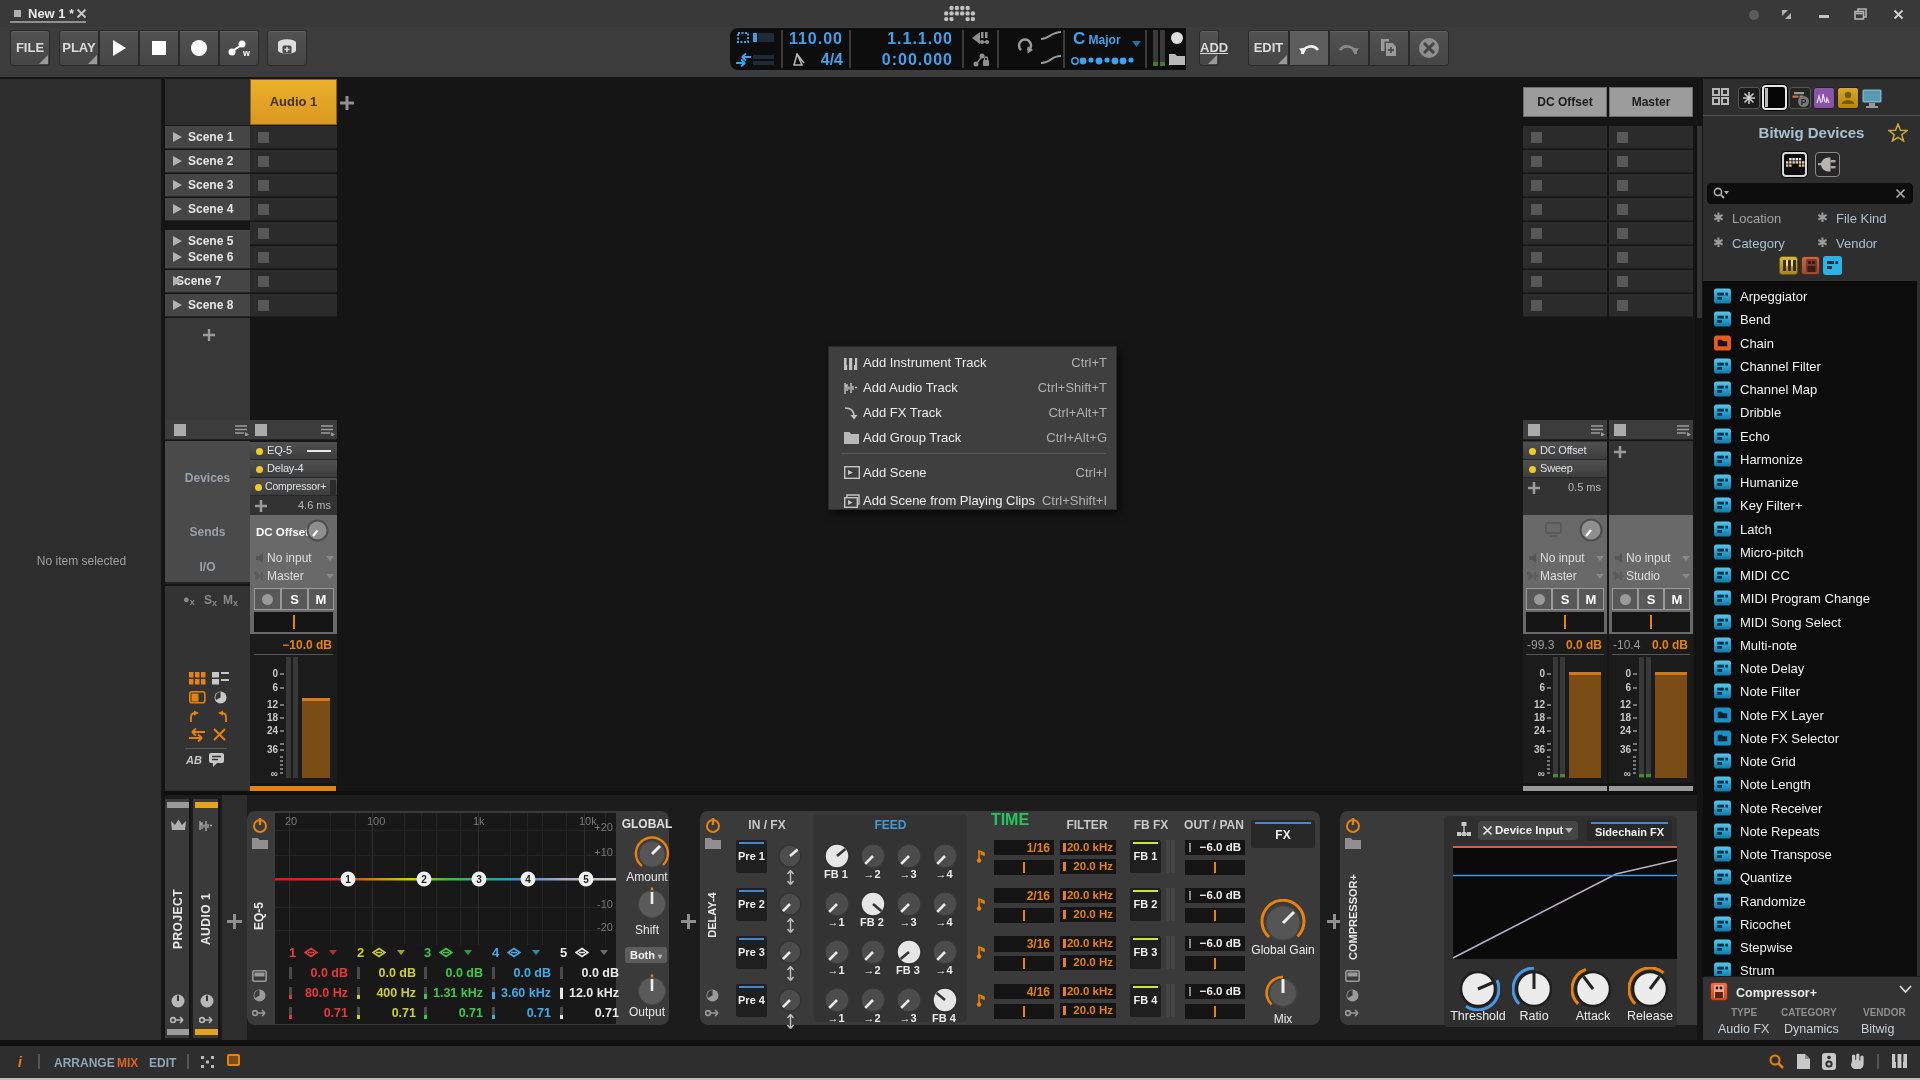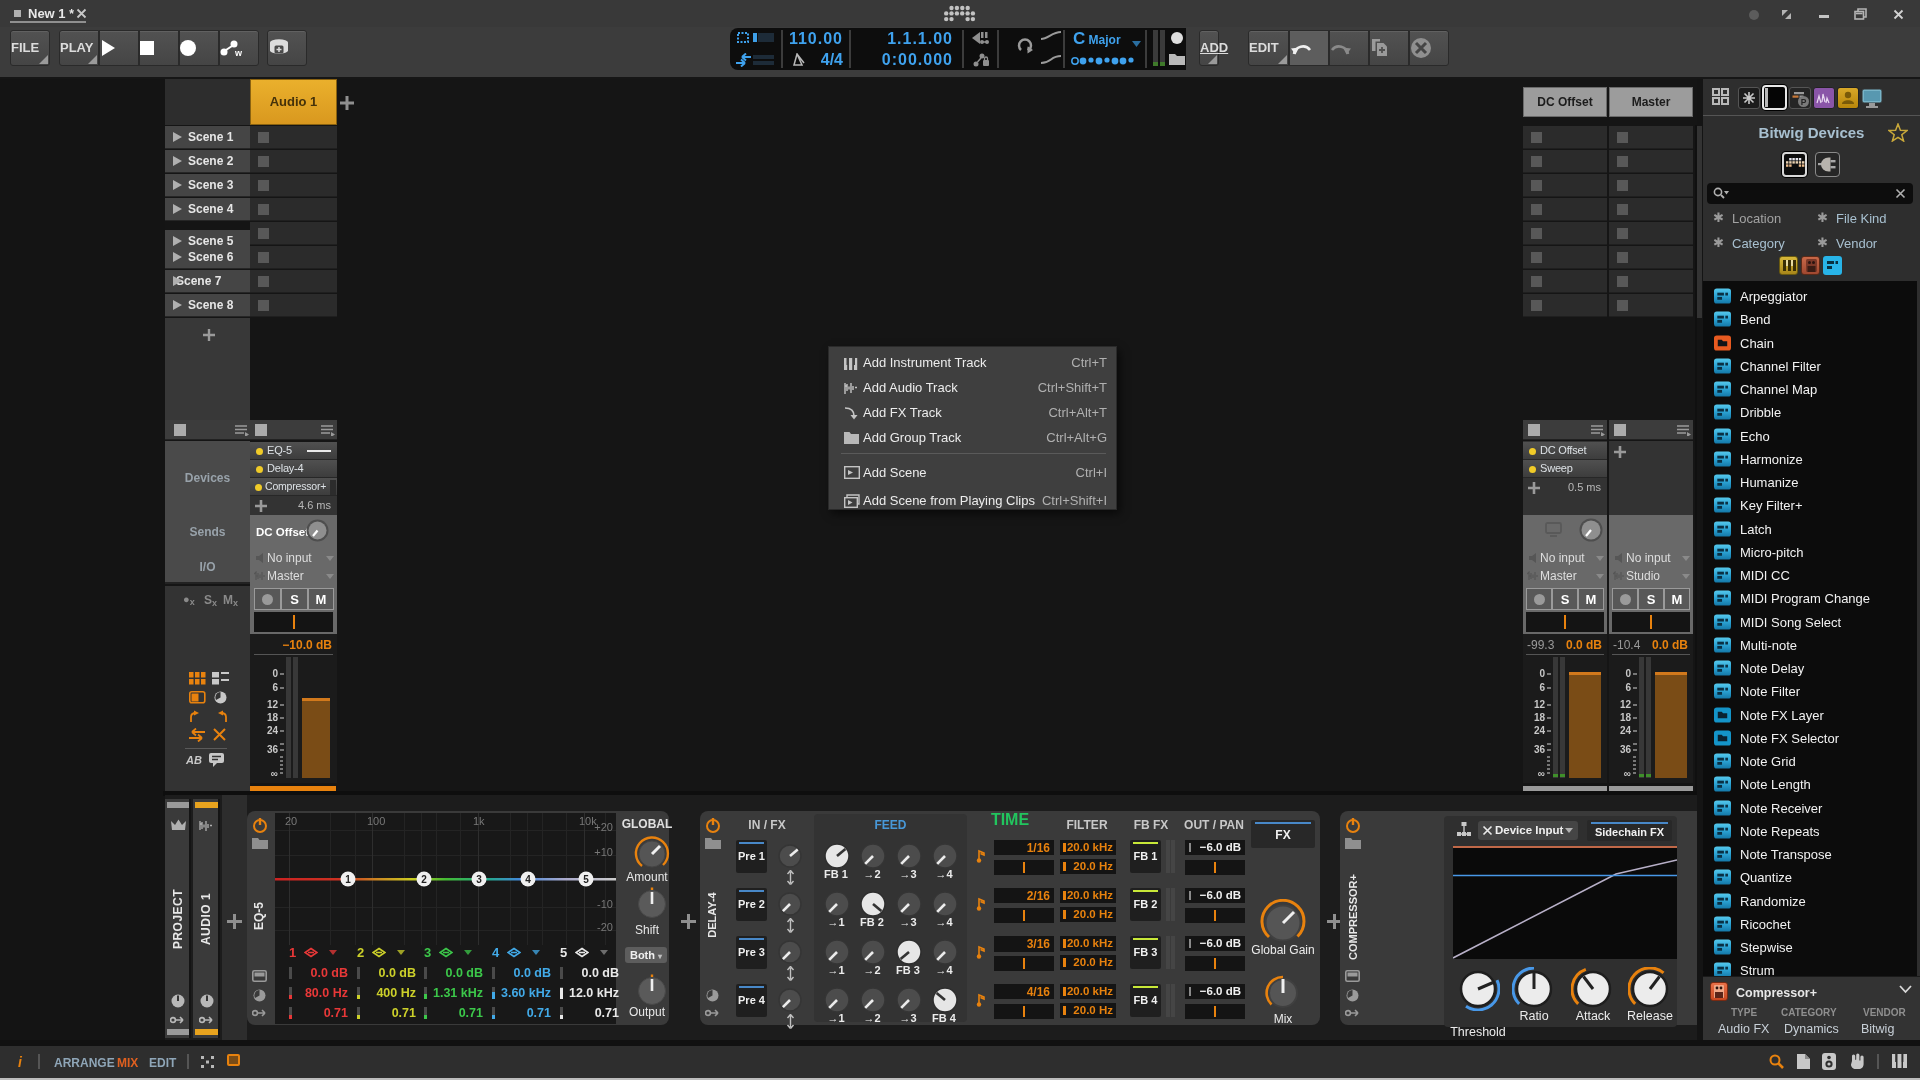--- a/index.html
+++ b/index.html
@@ -2,21 +2,21 @@
 <html><head>
 <meta charset="utf-8">
 <style>
 * { margin:0; padding:0; box-sizing:border-box; }
 html,body { width:1920px; height:1080px; overflow:hidden; background:#141414; font-family:"Liberation Sans",sans-serif; }
 .abs { position:absolute; }
 #stage { position:relative; width:1920px; height:1080px; }
 
 #titlebar { left:0; top:0; width:1920px; height:27px; background:#393939; }
 #toolbar { left:0; top:27px; width:1920px; height:52px; background:#3c3c3c; border-bottom:2px solid #161616; }
-.tbtn { position:absolute; top:3px; height:36px; background:linear-gradient(#525252,#454545); border:1px solid #2a2a2a; box-shadow:inset 0 1px 0 #616161; color:#dcdcdc; font-size:13px; font-weight:bold; line-height:34px; border-radius:3px; }
+.tbtn { position:absolute; top:3px; height:36px; background:linear-gradient(#525252,#454545); border:1px solid #2a2a2a; box-shadow:inset 0 1px 0 #616161; color:#dcdcdc; font-size:13px; font-weight:bold; text-align:center; line-height:34px; border-radius:3px; }
 
 #leftpanel { left:0; top:79px; width:163px; height:961px; background:#2d2d2d; border-right:2px solid #161616; }
 #statusbar { left:0; top:1046px; width:1920px; height:34px; background:#2e2e2e; }
 #browser { left:1703px; top:79px; width:217px; height:967px; background:#2e2e2e; }
 #devpanel { left:165px; top:795px; width:1538px; height:245px; background:#1c1c1c; }
 
 .scenerow { position:absolute; left:0; width:85px; height:23px; background:#454545; border-bottom:1px solid #262626; color:#e6e6e6; font-size:12px; font-weight:bold; line-height:23px; }
 .slotrow { position:absolute; left:85px; width:87px; height:23px; background:#2b2b2b; border-bottom:1px solid #1f1f1f; }
 .slotsq { position:absolute; left:8px; top:6px; width:11px; height:11px; background:#585858; }
 .meterlbl { position:absolute; font-size:10px; font-weight:bold; color:#c8c8c8; right:0; }
@@ -196,20 +196,23 @@
     <div class="tbtn" style="left:1369px;width:40px;border-radius:0;"><svg width="20" height="20" style="margin-top:7px;">
           <path d="M2 1 H10 V3.5 H5.5 V13 H2 Z" fill="#9a9a9a"></path>
           <path d="M7 5 H13.5 L17 8.5 V18 H7 Z" fill="#9a9a9a"></path>
           <path d="M12 9 V15 M9 12 H15" stroke="#50504f" stroke-width="1.8"></path>
         </svg></div>
     <div class="tbtn" style="left:1409px;width:40px;border-radius:0 3px 3px 0;"><svg width="22" height="22" style="margin-top:6px;">
           <circle cx="11" cy="11" r="10" fill="#8f8f8f"></circle>
           <path d="M6 6 L16 16 M16 6 L6 16" stroke="#454545" stroke-width="3"></path>
         </svg></div>
   </div>
+  <div class="abs" id="leftpanel">
+      <div style="position:absolute;left:0;top:475px;width:163px;text-align:center;color:#a0a0a0;font-size:12px;">No item selected</div>
+    </div>
   <div class="abs" id="launcher">
 
     <div class="abs" style="left:165px;top:79px;width:1538px;height:716px;background:#151515;"></div>
     <div class="abs" style="left:165px;top:79px;width:85px;height:46px;background:#2d2d2d;"></div>
     <div class="abs" style="left:165px;top:318px;width:85px;height:102px;background:#383838;"></div>
 
     <div class="abs" id="scenes" style="left:165px;top:126px;">
       <div class="scenerow" style="top:0;"><span class="playtri"></span><span style="margin-left:23px;">Scene 1</span></div>
       <div class="scenerow" style="top:24px;"><span class="playtri"></span><span style="margin-left:23px;">Scene 2</span></div>
       <div class="scenerow" style="top:48px;"><span class="playtri"></span><span style="margin-left:23px;">Scene 3</span></div>
@@ -1216,21 +1219,21 @@
   <svg width="224" height="112">
               <path d="M0 110 L163 26 L224 12" stroke="#b8b0c8" stroke-width="1.6" fill="none"></path>
               <path d="M0 27.5 H224" stroke="#4898e8" stroke-width="1.6"></path>
             </svg>
 </div>
 <svg style="position:absolute;left:12px;top:151px;" width="44" height="44">
             <path d="M41 13.1 A21 21 0 0 1 10 39.2" fill="none" stroke="#4898e8" stroke-width="3"></path>
             <circle cx="22" cy="22" r="17" fill="#ececec" stroke="#1e1e1e" stroke-width="2.5"></circle>
             <path d="M22 22 L37 15.5" stroke="#222" stroke-width="3"></path>
           </svg>
-<div style="position:absolute;left:4px;top:209px;width:60px;text-align:center;color:#ececec;font-size:12.5px;">Threshold</div>
+<div style="position:absolute;left:4px;top:193px;width:60px;text-align:center;color:#ececec;font-size:12.5px;">Threshold</div>
 <svg style="position:absolute;left:68px;top:151px;" width="44" height="44">
             <path d="M7.15 36.85 A21 21 0 0 1 22 1" fill="none" stroke="#4898e8" stroke-width="3"></path>
             <circle cx="22" cy="22" r="17" fill="#ececec" stroke="#1e1e1e" stroke-width="2.5"></circle>
             <path d="M22 22 V5" stroke="#222" stroke-width="3"></path>
           </svg>
 <div style="position:absolute;left:68px;top:193px;width:44px;text-align:center;color:#ececec;font-size:12.5px;">Ratio</div>
 <svg style="position:absolute;left:127px;top:151px;" width="44" height="44">
             <path d="M7.15 36.85 A21 21 0 0 1 14.8 2.3" fill="none" stroke="#e8820e" stroke-width="3"></path>
             <circle cx="22" cy="22" r="17" fill="#ececec" stroke="#1e1e1e" stroke-width="2.5"></circle>
             <path d="M22 22 L12.5 9.5" stroke="#222" stroke-width="3"></path>

